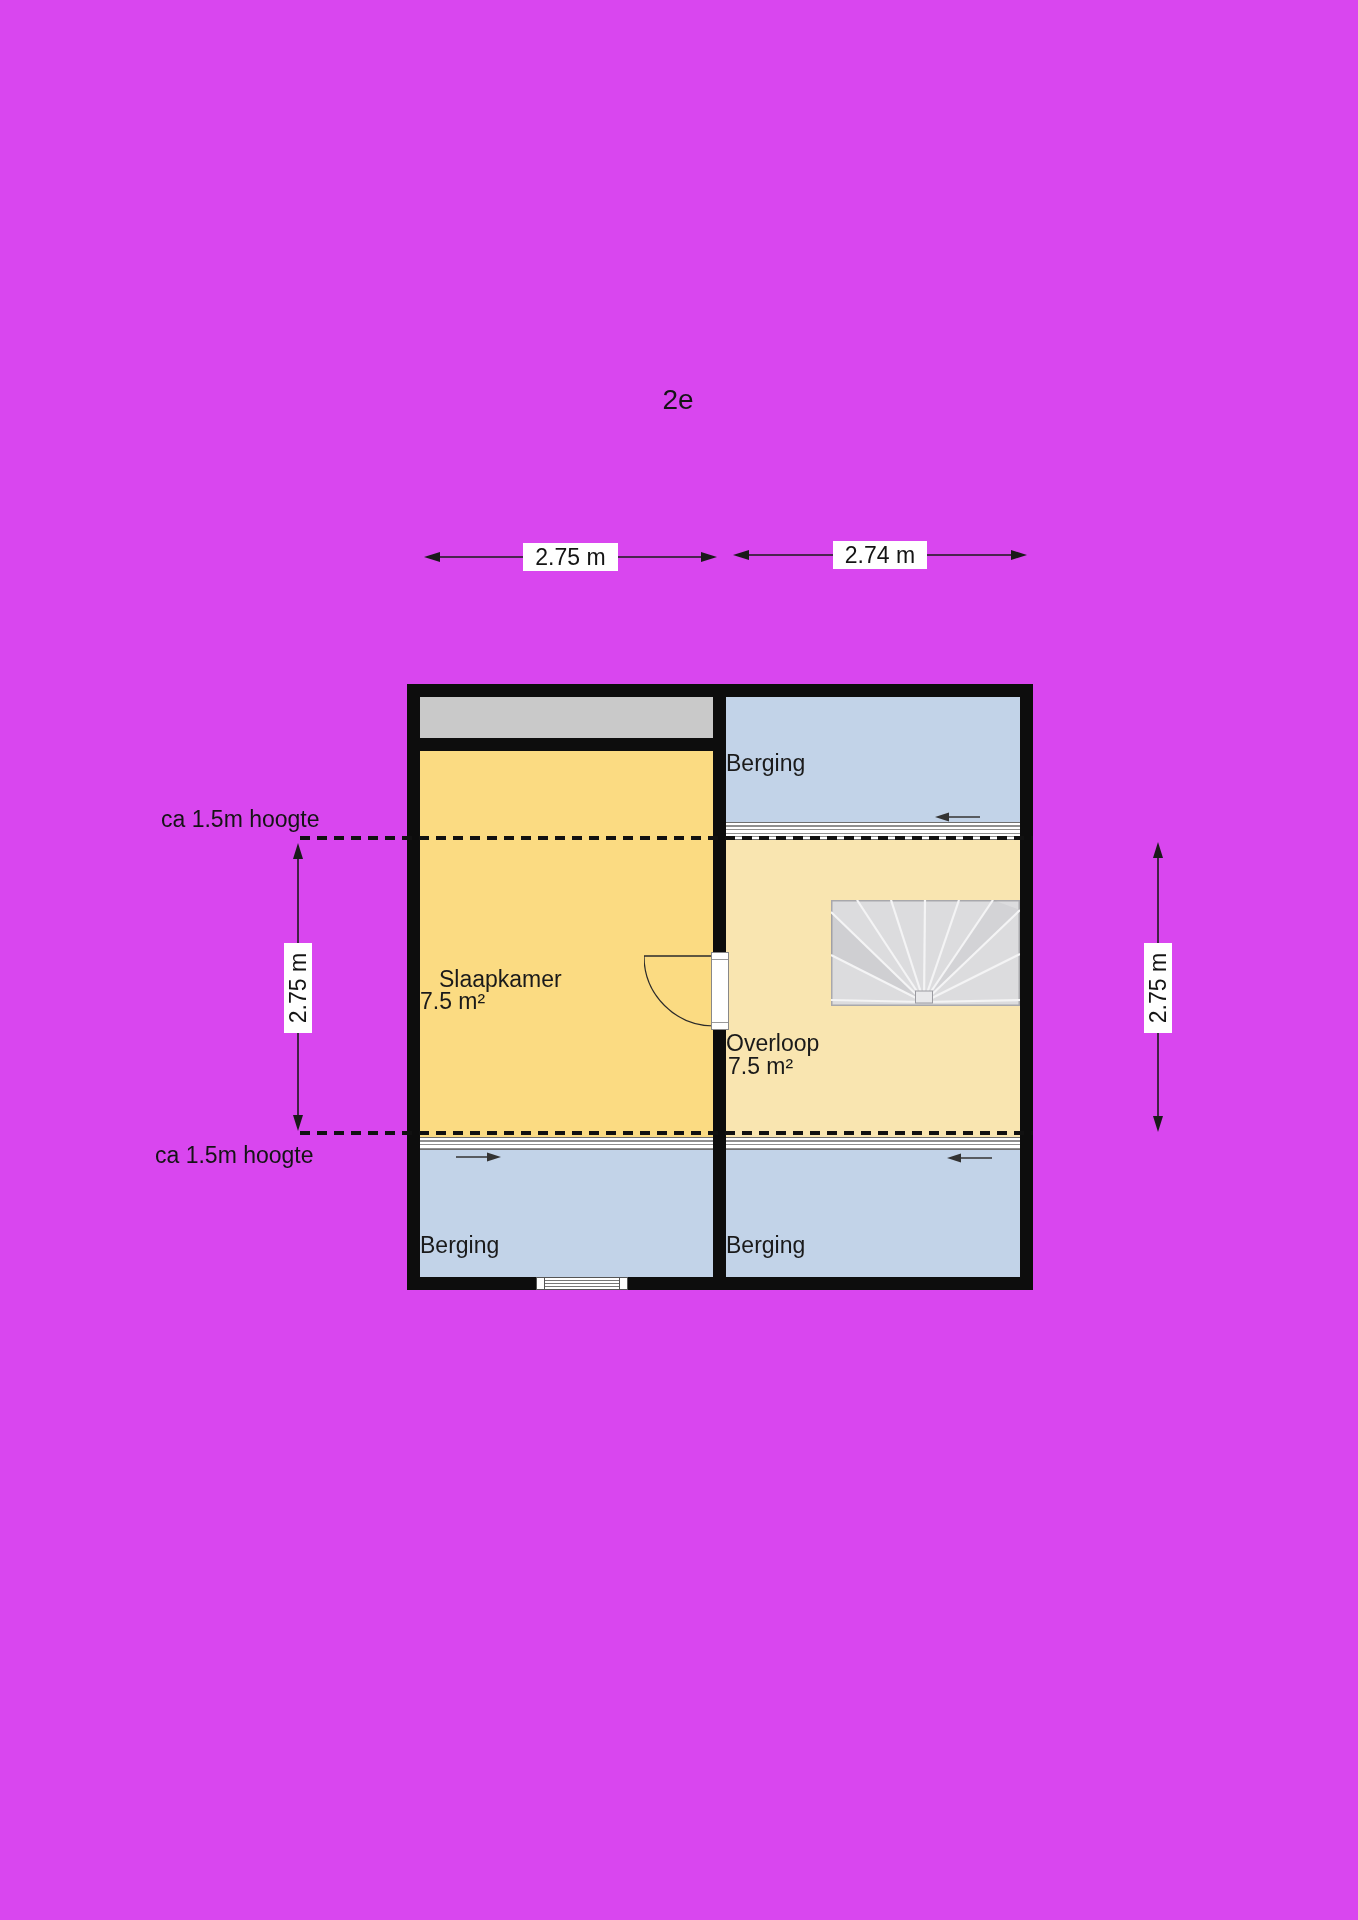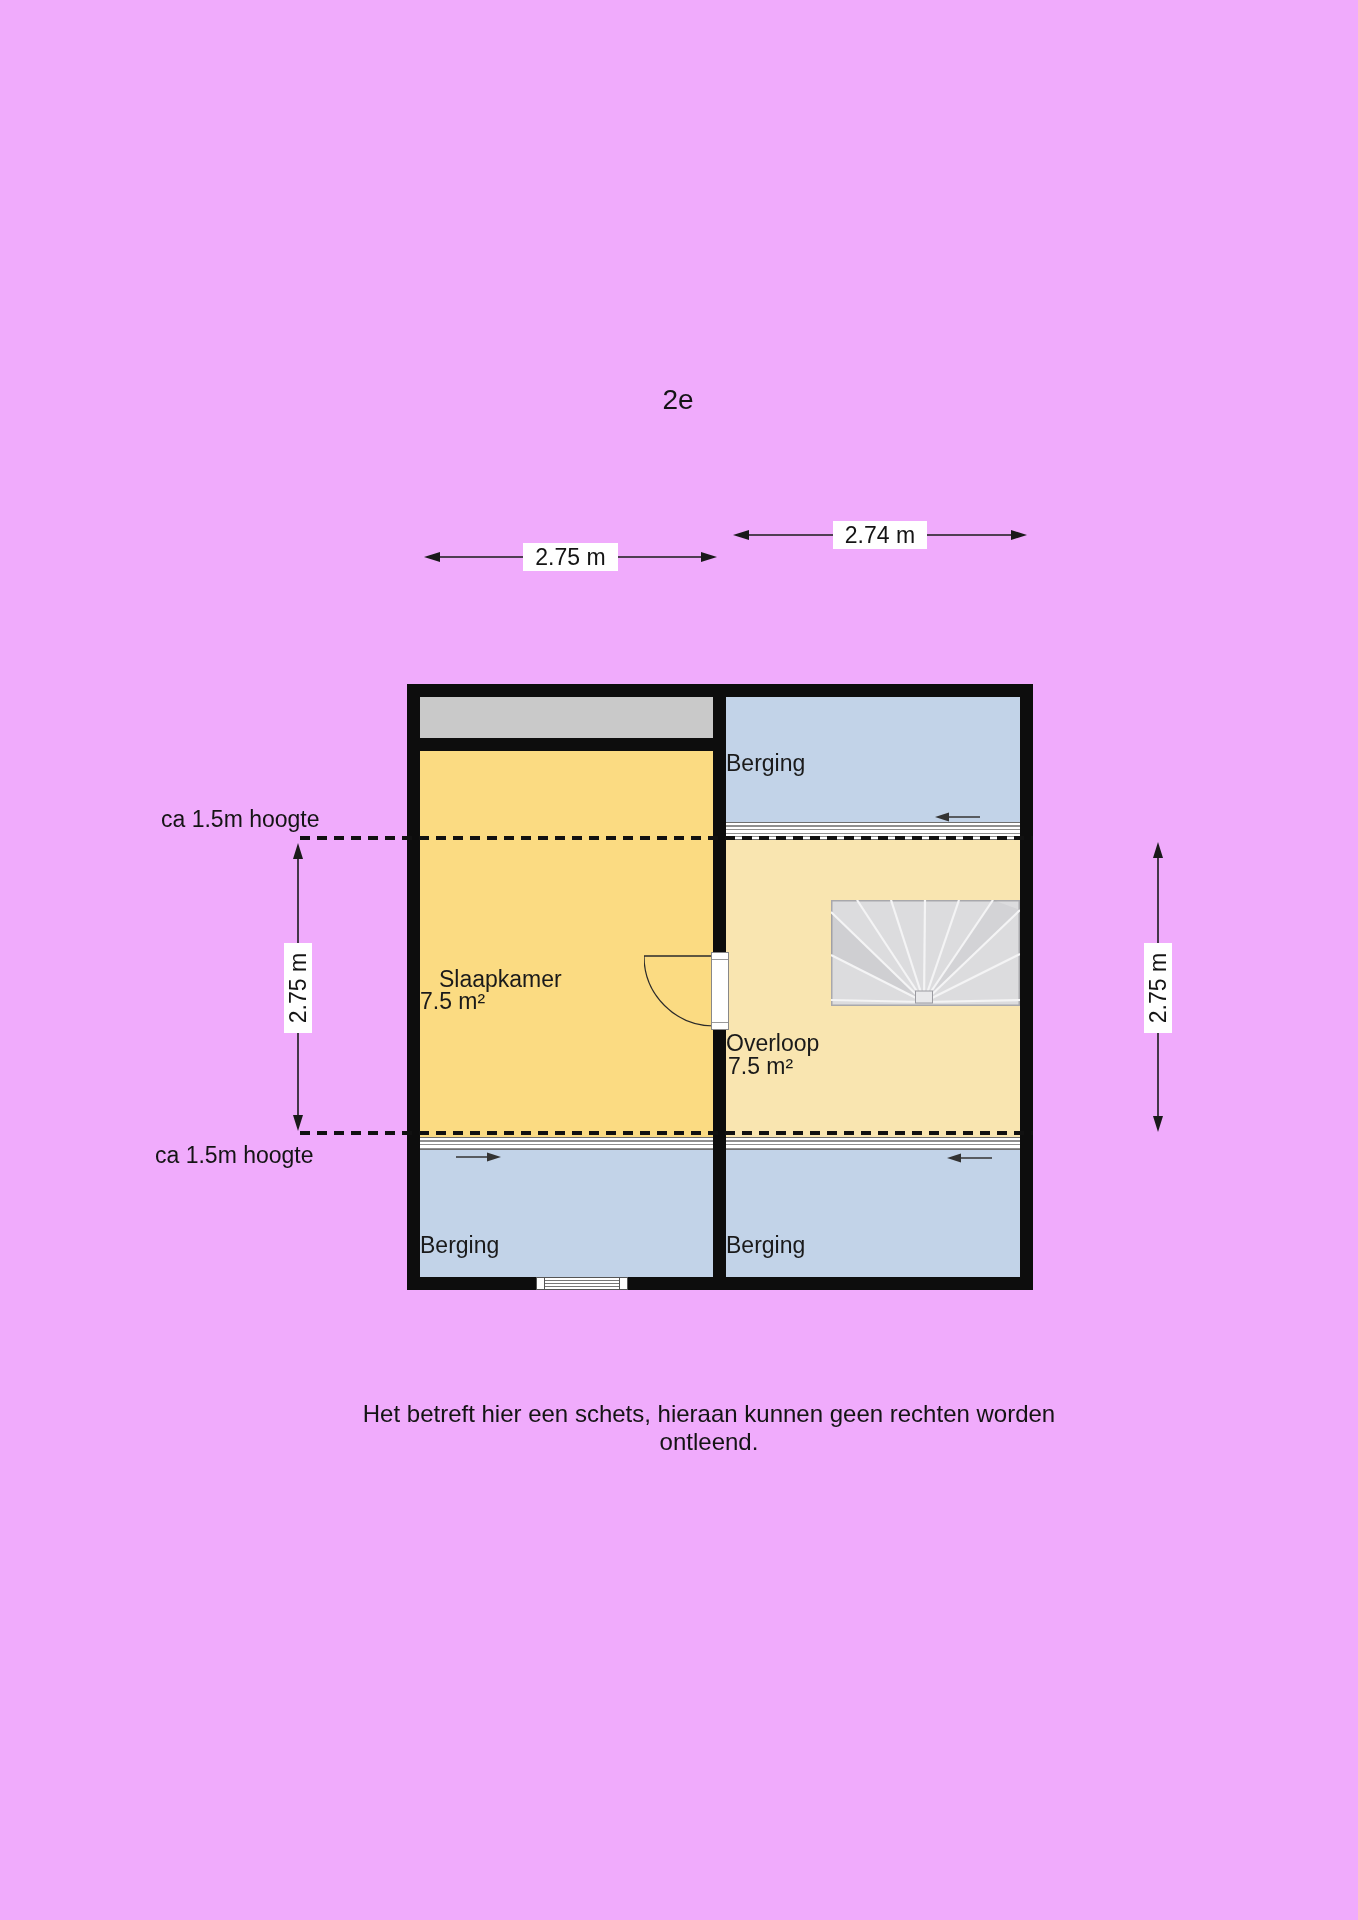--- a/index.html
+++ b/index.html
@@ -1,18 +1,18 @@
 <!DOCTYPE html>
 <html><head>
 <meta charset="utf-8">
 <style>
   * { margin:0; padding:0; box-sizing:border-box; }
   html,body { background:#ffffff; }
   body { font-family:"Liberation Sans", sans-serif; color:#141414; }
-  .canvas { position:relative; width:1358px; height:1920px; background:#f0abfc; overflow:hidden; }
+  .canvas { position:relative; width:1358px; height:1920px; background:#d946ef; overflow:hidden; }
 
   .title { position:absolute; left:578px; top:384px; width:200px; text-align:center;
            font-size:28px; color:#141414; }
 
   
   .hdim { position:absolute; height:16px; }
   .hdim svg { position:absolute; left:0; top:0; }
   .hdim .lbl-row { position:absolute; left:0; top:-6px; width:100%; text-align:center; }
   .dim-label { display:inline-block; background:#ffffff; padding:0 12px; font-size:23px; line-height:28px; }
 
@@ -56,21 +56,21 @@
 
   <div class="hdim" style="left:424px; top:549px; width:293px;">
     <svg width="293" height="16">
       <line x1="14" y1="8" x2="279" y2="8" stroke="#1a1a1a" stroke-width="1.6"></line>
       <polygon points="0,8 16,3 16,13" fill="#1a1a1a"></polygon>
       <polygon points="293,8 277,3 277,13" fill="#1a1a1a"></polygon>
     </svg>
     <div class="lbl-row"><span class="dim-label">2.75 m</span></div>
   </div>
 
-  <div class="hdim" style="left:733px; top:527px; width:294px;">
+  <div class="hdim" style="left:733px; top:547px; width:294px;">
     <svg width="294" height="16">
       <line x1="14" y1="8" x2="280" y2="8" stroke="#1a1a1a" stroke-width="1.6"></line>
       <polygon points="0,8 16,3 16,13" fill="#1a1a1a"></polygon>
       <polygon points="294,8 278,3 278,13" fill="#1a1a1a"></polygon>
     </svg>
     <div class="lbl-row"><span class="dim-label">2.74 m</span></div>
   </div>
 
   <div class="plan">
 
@@ -166,15 +166,14 @@
     <polygon points="8,0 3,16 13,16" fill="#1a1a1a"></polygon>
     <polygon points="8,290 3,274 13,274" fill="#1a1a1a"></polygon>
   </svg>
   <div class="vdim-label" style="left:1098px; top:974px;">
     <span>2.75 m</span>
   </div>
 
   <div class="note" style="left:161px; top:806px;">ca 1.5m hoogte</div>
   <div class="note" style="left:155px; top:1142px;">ca 1.5m hoogte</div>
 
-  <div class="footer">Het betreft hier een schets, hieraan kunnen geen rechten worden ontleend.</div>
 
 </div>
 
 </body></html>

